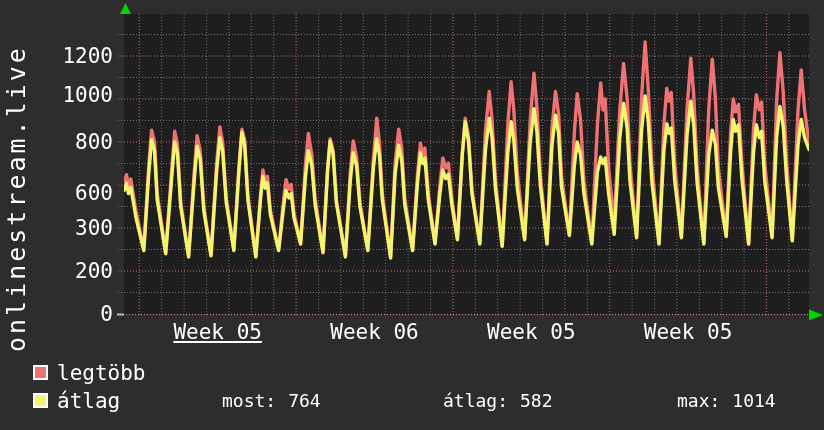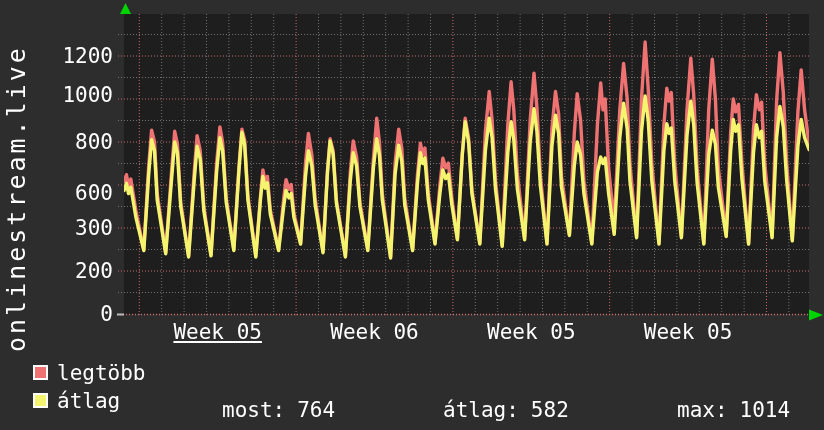--- a/index.html
+++ b/index.html
@@ -24,21 +24,21 @@
     font-size:21px;line-height:22px;top:321px;
   }
   .legend-swatch{
     position:absolute;left:33px;width:11px;height:11px;
     border:2px solid #ffffff;background:#888;
   }
   .legend-label{
     position:absolute;left:57px;font-size:21px;line-height:24px;white-space:nowrap;text-align:center;
   }
   .stat{
-    position:absolute;top:398px;font-size:21px;line-height:24px;white-space:nowrap;
+    position:absolute;top:389px;font-size:18px;line-height:24px;white-space:nowrap;
   }
   .stat .lbl{margin-right:12px;}
 </style>
 </head>
 <body>
 
 <svg id="chart-svg" width="824" height="358" xmlns="http://www.w3.org/2000/svg">
     <rect x="124" y="14" width="685" height="300" fill="#1e1e1e"></rect>
     <defs>
       <clipPath id="plotclip">

